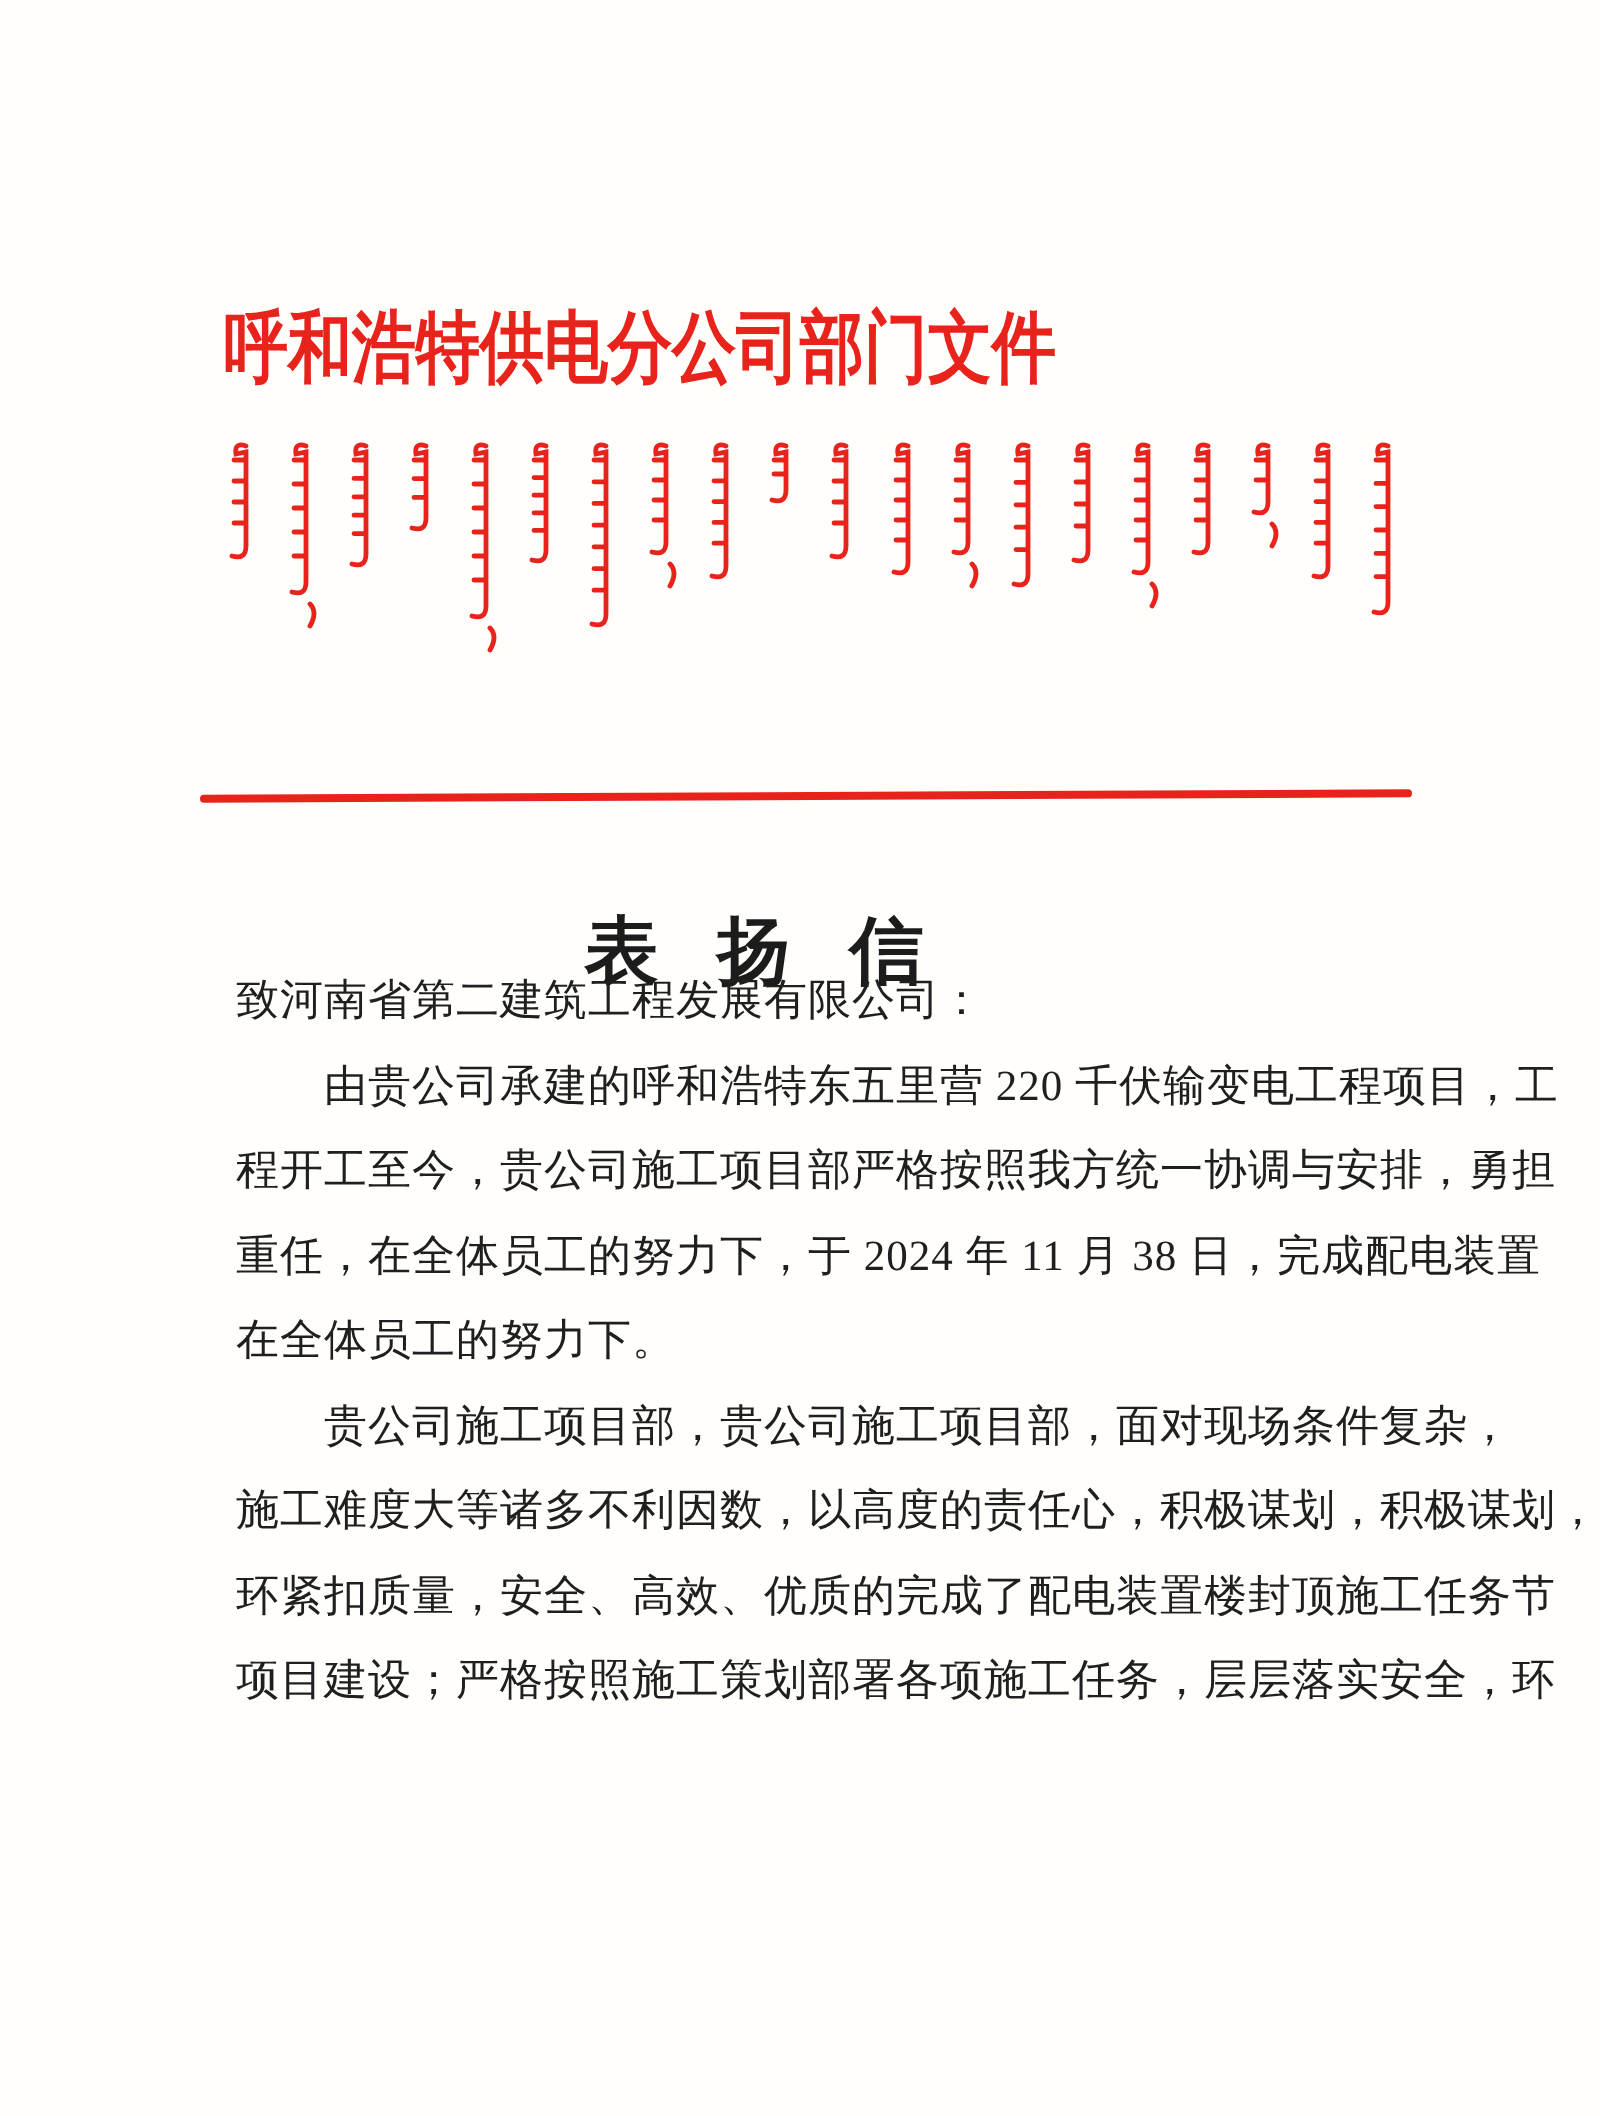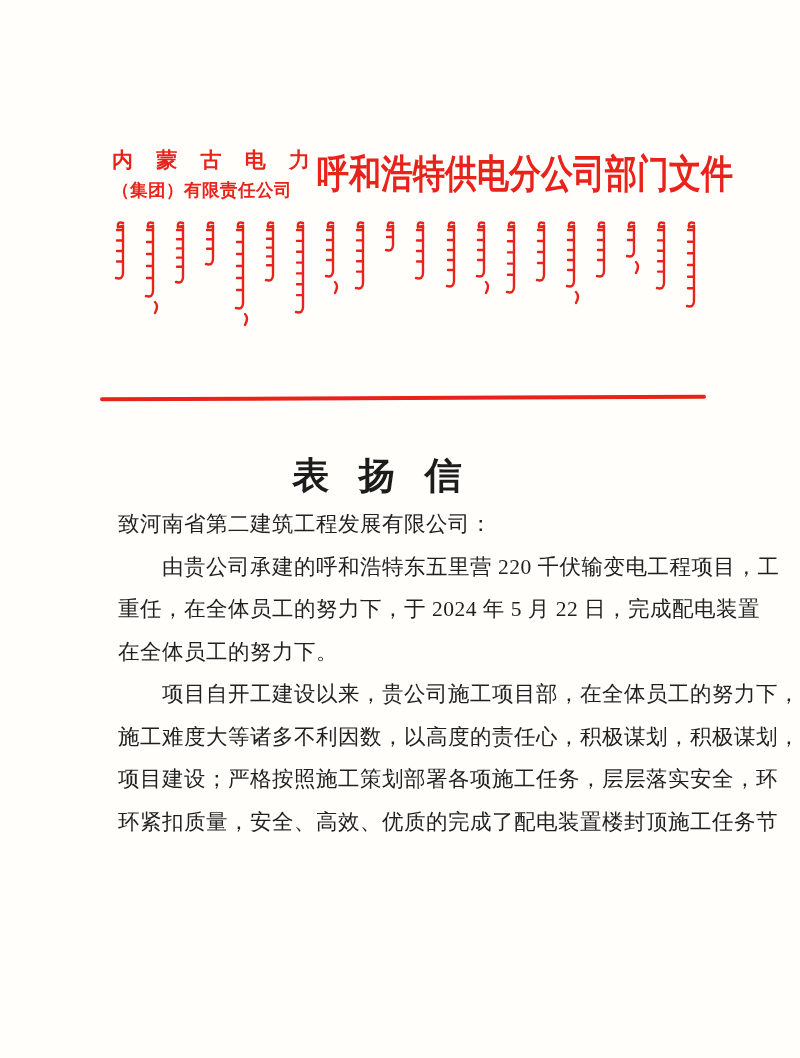--- a/index.html
+++ b/index.html
@@ -48,39 +48,35 @@
   }
   
   .doc-title {
     position:absolute; top:421px; left:0; width:764px;
     text-align:center;
     font-size:37px; font-weight:bold; color:#1c1c1c;
     letter-spacing:10px;
     margin-top:30px;
   }
   .letter-body {
-    position:absolute; left:118px; top:503px; width:586px;
+    position:absolute; left:118px; top:479px; width:586px;
     font-size:21.5px; color:#1f1f1f;
   }
   .line {
     height:42.5px; line-height:42.5px;
     white-space:nowrap; letter-spacing:0.5px;
   }
   .indent { text-indent:44px; }
 </style>
 </head>
 <body>
 
 <div class="page">
 
   <div class="letterhead">
-    <div class="company">
-      <div class="company-line1">内 蒙 古 电 力</div>
-      <div class="company-line2">（集团）有限责任公司</div>
-    </div>
     <div class="dept-banner">呼和浩特供电分公司部门文件</div>
   </div>
 
   <div class="mongolian">
       <svg width="17" height="66" viewBox="0 0 17 66">
         <path d="M9 4 Q3 2 4 8 L9 7 L9 54 Q9 61 2 59 M9 11.0 L3 11 M9 21.5 L3 21.5 M9 32.0 L3 32 M9 42.5 L3 42.5" fill="none" stroke="#e8231c" stroke-width="2.4" stroke-linecap="round"></path>
       </svg>
       <svg width="17" height="100" viewBox="0 0 17 100">
         <path d="M9 4 Q3 2 4 8 L9 7 L9 72 Q9 79 2 77 M9 11.0 L3 11 M9 23.0 L3 23 M9 35.0 L3 35 M9 47.0 L3 47 M9 59.0 L3 59 M11 83 Q15 87 11 94" fill="none" stroke="#e8231c" stroke-width="2.4" stroke-linecap="round"></path>
       </svg>
@@ -141,22 +137,23 @@
     </div>
 
   <div class="red-rule"></div>
 
   <div class="doc-title">表 扬 信</div>
 
   <div class="letter-body">
     <div class="line">致河南省第二建筑工程发展有限公司：</div>
     <div>
         <div class="line indent">由贵公司承建的呼和浩特东五里营 220 千伏输变电工程项目，工</div>
-        <div class="line">重任，在全体员工的努力下，于 2024 年 5 月 22 日，完成配电装置</div>
+        <div class="line">程开工至今，贵公司施工项目部严格按照我方统一协调与安排，勇担</div>
+        <div class="line">重任，在全体员工的努力下，于 2024 年 11 月 38 日，完成配电装置</div>
         <div class="line">在全体员工的努力下。</div>
-        <div class="line indent">项目自开工建设以来，贵公司施工项目部，在全体员工的努力下，</div>
+        <div class="line indent">贵公司施工项目部，贵公司施工项目部，面对现场条件复杂，</div>
         <div class="line">施工难度大等诸多不利因数，以高度的责任心，积极谋划，积极谋划，</div>
+        <div class="line">环紧扣质量，安全、高效、优质的完成了配电装置楼封顶施工任务节</div>
         <div class="line">项目建设；严格按照施工策划部署各项施工任务，层层落实安全，环</div>
-        <div class="line">环紧扣质量，安全、高效、优质的完成了配电装置楼封顶施工任务节</div>
       </div>
   </div>
 
 </div>
 
 </body></html>

